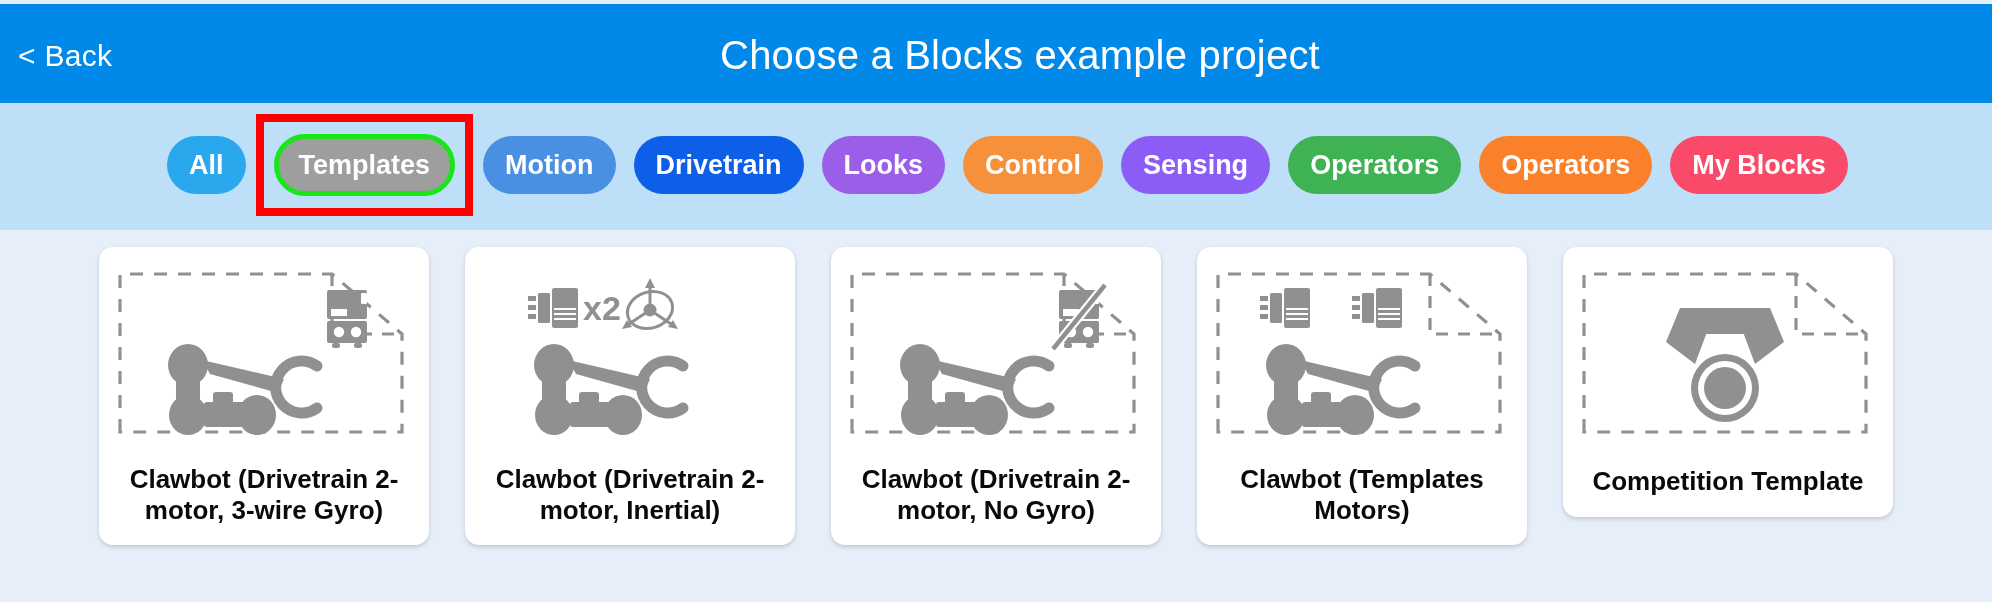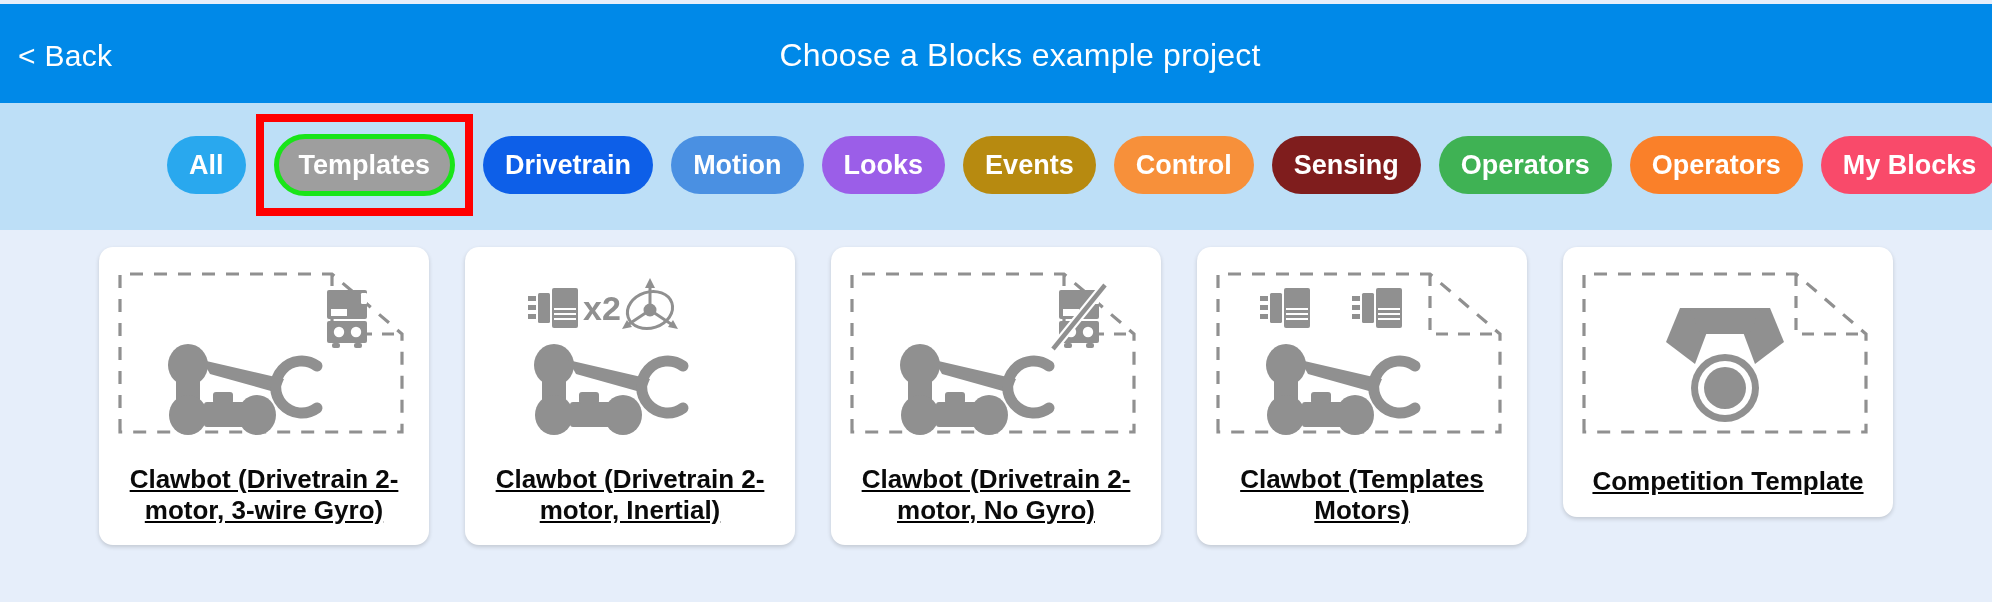--- a/index.html
+++ b/index.html
@@ -30,21 +30,21 @@
     color: #ffffff;
     font-size: 30px;
     letter-spacing: 0.3px;
     cursor: pointer;
     white-space: nowrap;
   }
   #header-title {
     width: 1992px;
     text-align: center;
     color: #ffffff;
-    font-size: 32px;
+    font-size: 40px;
     letter-spacing: 0.2px;
     white-space: nowrap;
     margin-left: 48px;
   }
 
   
   #category-bar {
     position: absolute;
     left: 0; top: 103px;
     width: 1992px;
@@ -127,21 +127,20 @@
     width: 330px;
     background: #ffffff;
     border-radius: 14px;
     box-shadow: 0 2px 4px rgba(0,0,0,0.16);
     display: flex;
     flex-direction: column;
     align-items: center;
     cursor: pointer;
     flex: 0 0 auto;
     overflow: hidden;
-    text-decoration: underline;
   }
   .card-thumb {
     position: relative;
     width: 300px;
     height: 190px;
     margin-top: 13px;
     flex: 0 0 auto;
   }
   .card-thumb svg { display: block; width: 100%; height: 100%; }
   .card-label {
@@ -170,26 +169,25 @@
 <div id="category-bar">
   <div id="category-row">
 
     <button class="cat-btn" style="background:#29a8ee">All</button>
 
     <div id="cat-wrap-templates">
       <button class="cat-btn" id="cat-btn-templates">Templates</button>
       <div id="templates-highlight"></div>
     </div>
 
+    <button class="cat-btn" style="background:#4a90e2">Motion</button>
     <button class="cat-btn" style="background:#0d5fe8">Drivetrain</button>
-    <button class="cat-btn" style="background:#4a90e2">Motion</button>
     <button class="cat-btn" style="background:#9b5ee8">Looks</button>
-    <button class="cat-btn" style="background:#b78a10">Events</button>
     <button class="cat-btn" style="background:#f7903a">Control</button>
-    <button class="cat-btn" style="background:#7f1d1d">Sensing</button>
+    <button class="cat-btn" style="background:#8b5cf6">Sensing</button>
     <button class="cat-btn" style="background:#3fb254">Operators</button>
     <button class="cat-btn" style="background:#fa8029">Operators</button>
     <button class="cat-btn" style="background:#f94a6a">My Blocks</button>
   </div>
 </div>
 
 <div id="main">
   <div id="card-grid">
 
     <div class="project-card card-tall">

